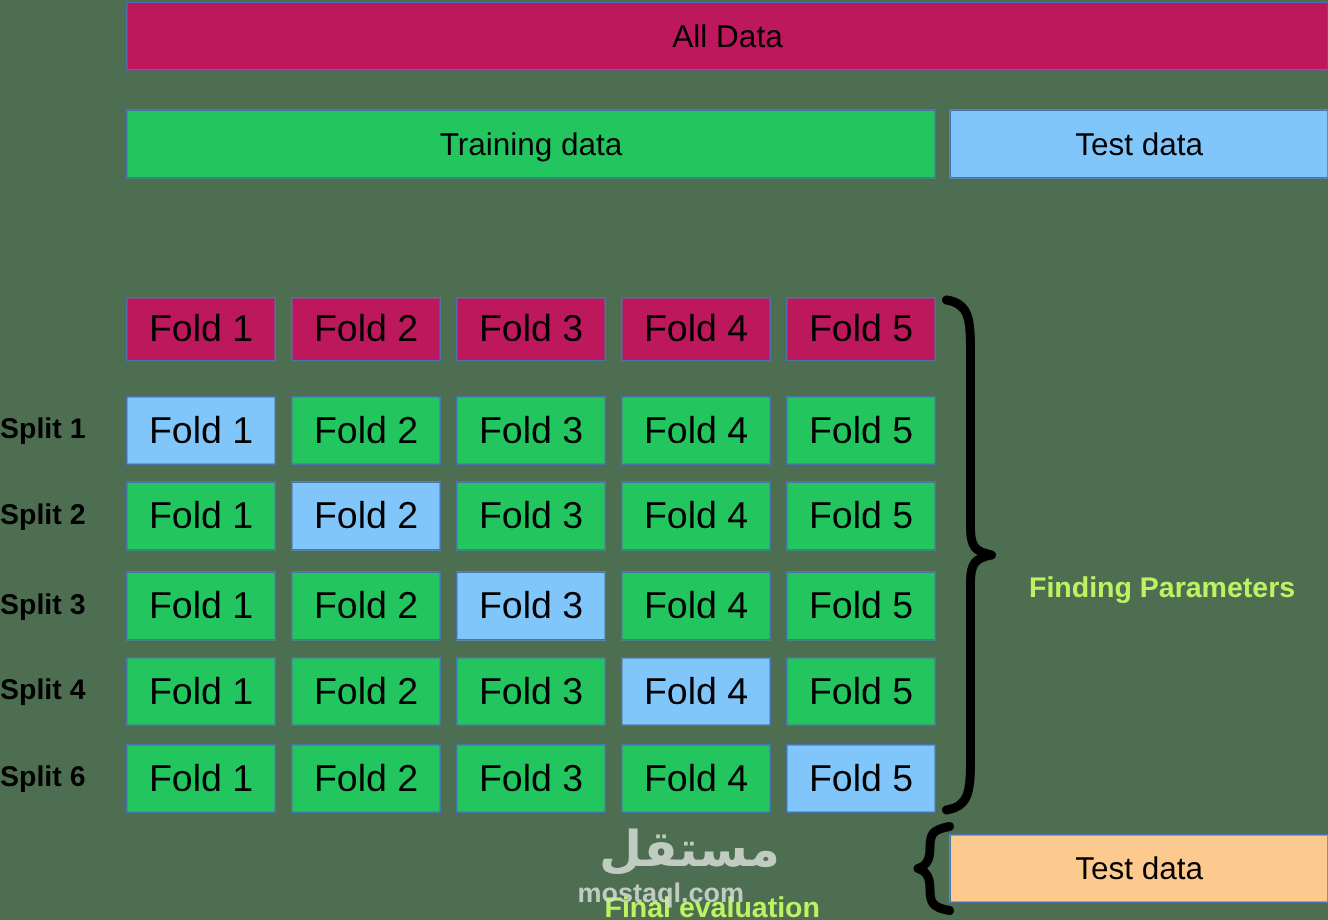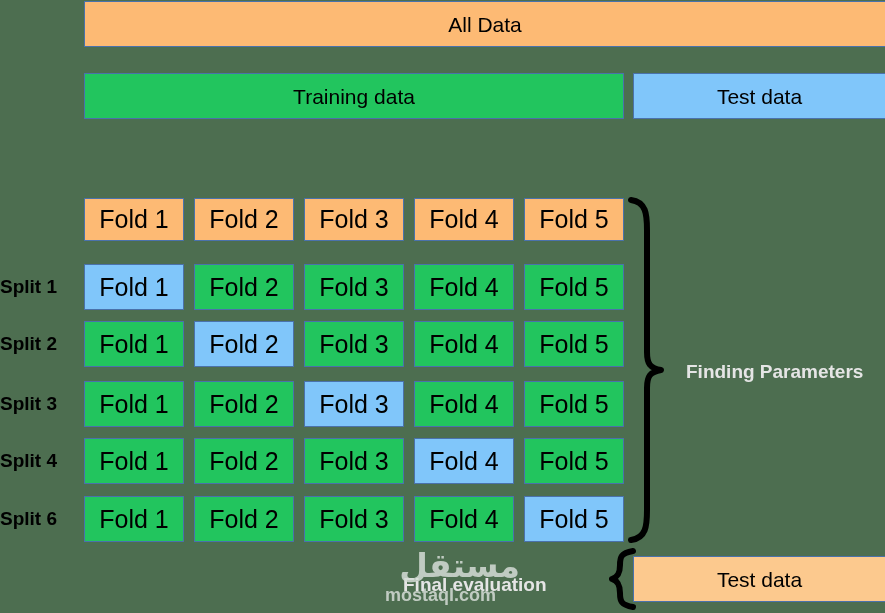--- a/index.html
+++ b/index.html
@@ -25,21 +25,21 @@
     box-sizing: border-box;
     border: 1px solid #4a72ab;
     display: flex;
     align-items: center;
     justify-content: center;
     color: #000000;
     font-size: 20px;
     line-height: 1;
     white-space: nowrap;
   }
-  .box.grey   { background: #fdba74; text-align: right; }
+  .box.grey   { background: #be185d; text-align: right; }
   .box.green  { background: #22c55e; }
   .box.blue   { background: #80c6fa; }
   .box.orange { background: #fcc98e; }
 
   .wide-label { font-size: 21px; }
 
   
   .fold {
     font-size: 25px;
   }
@@ -50,25 +50,26 @@
     color: #000000;
     font-size: 19px;
     font-weight: bold;
     white-space: nowrap;
     line-height: 1;
   }
 
   
   .annot {
     position: absolute;
-    color: #e5e5e5;
+    color: #bef264;
     font-size: 19px;
     font-weight: bold;
     white-space: nowrap;
     line-height: 1;
+    margin-top: 21px;
   }
 
   
   .brace {
     position: absolute;
     overflow: visible;
   }
 
   
   .watermark {

